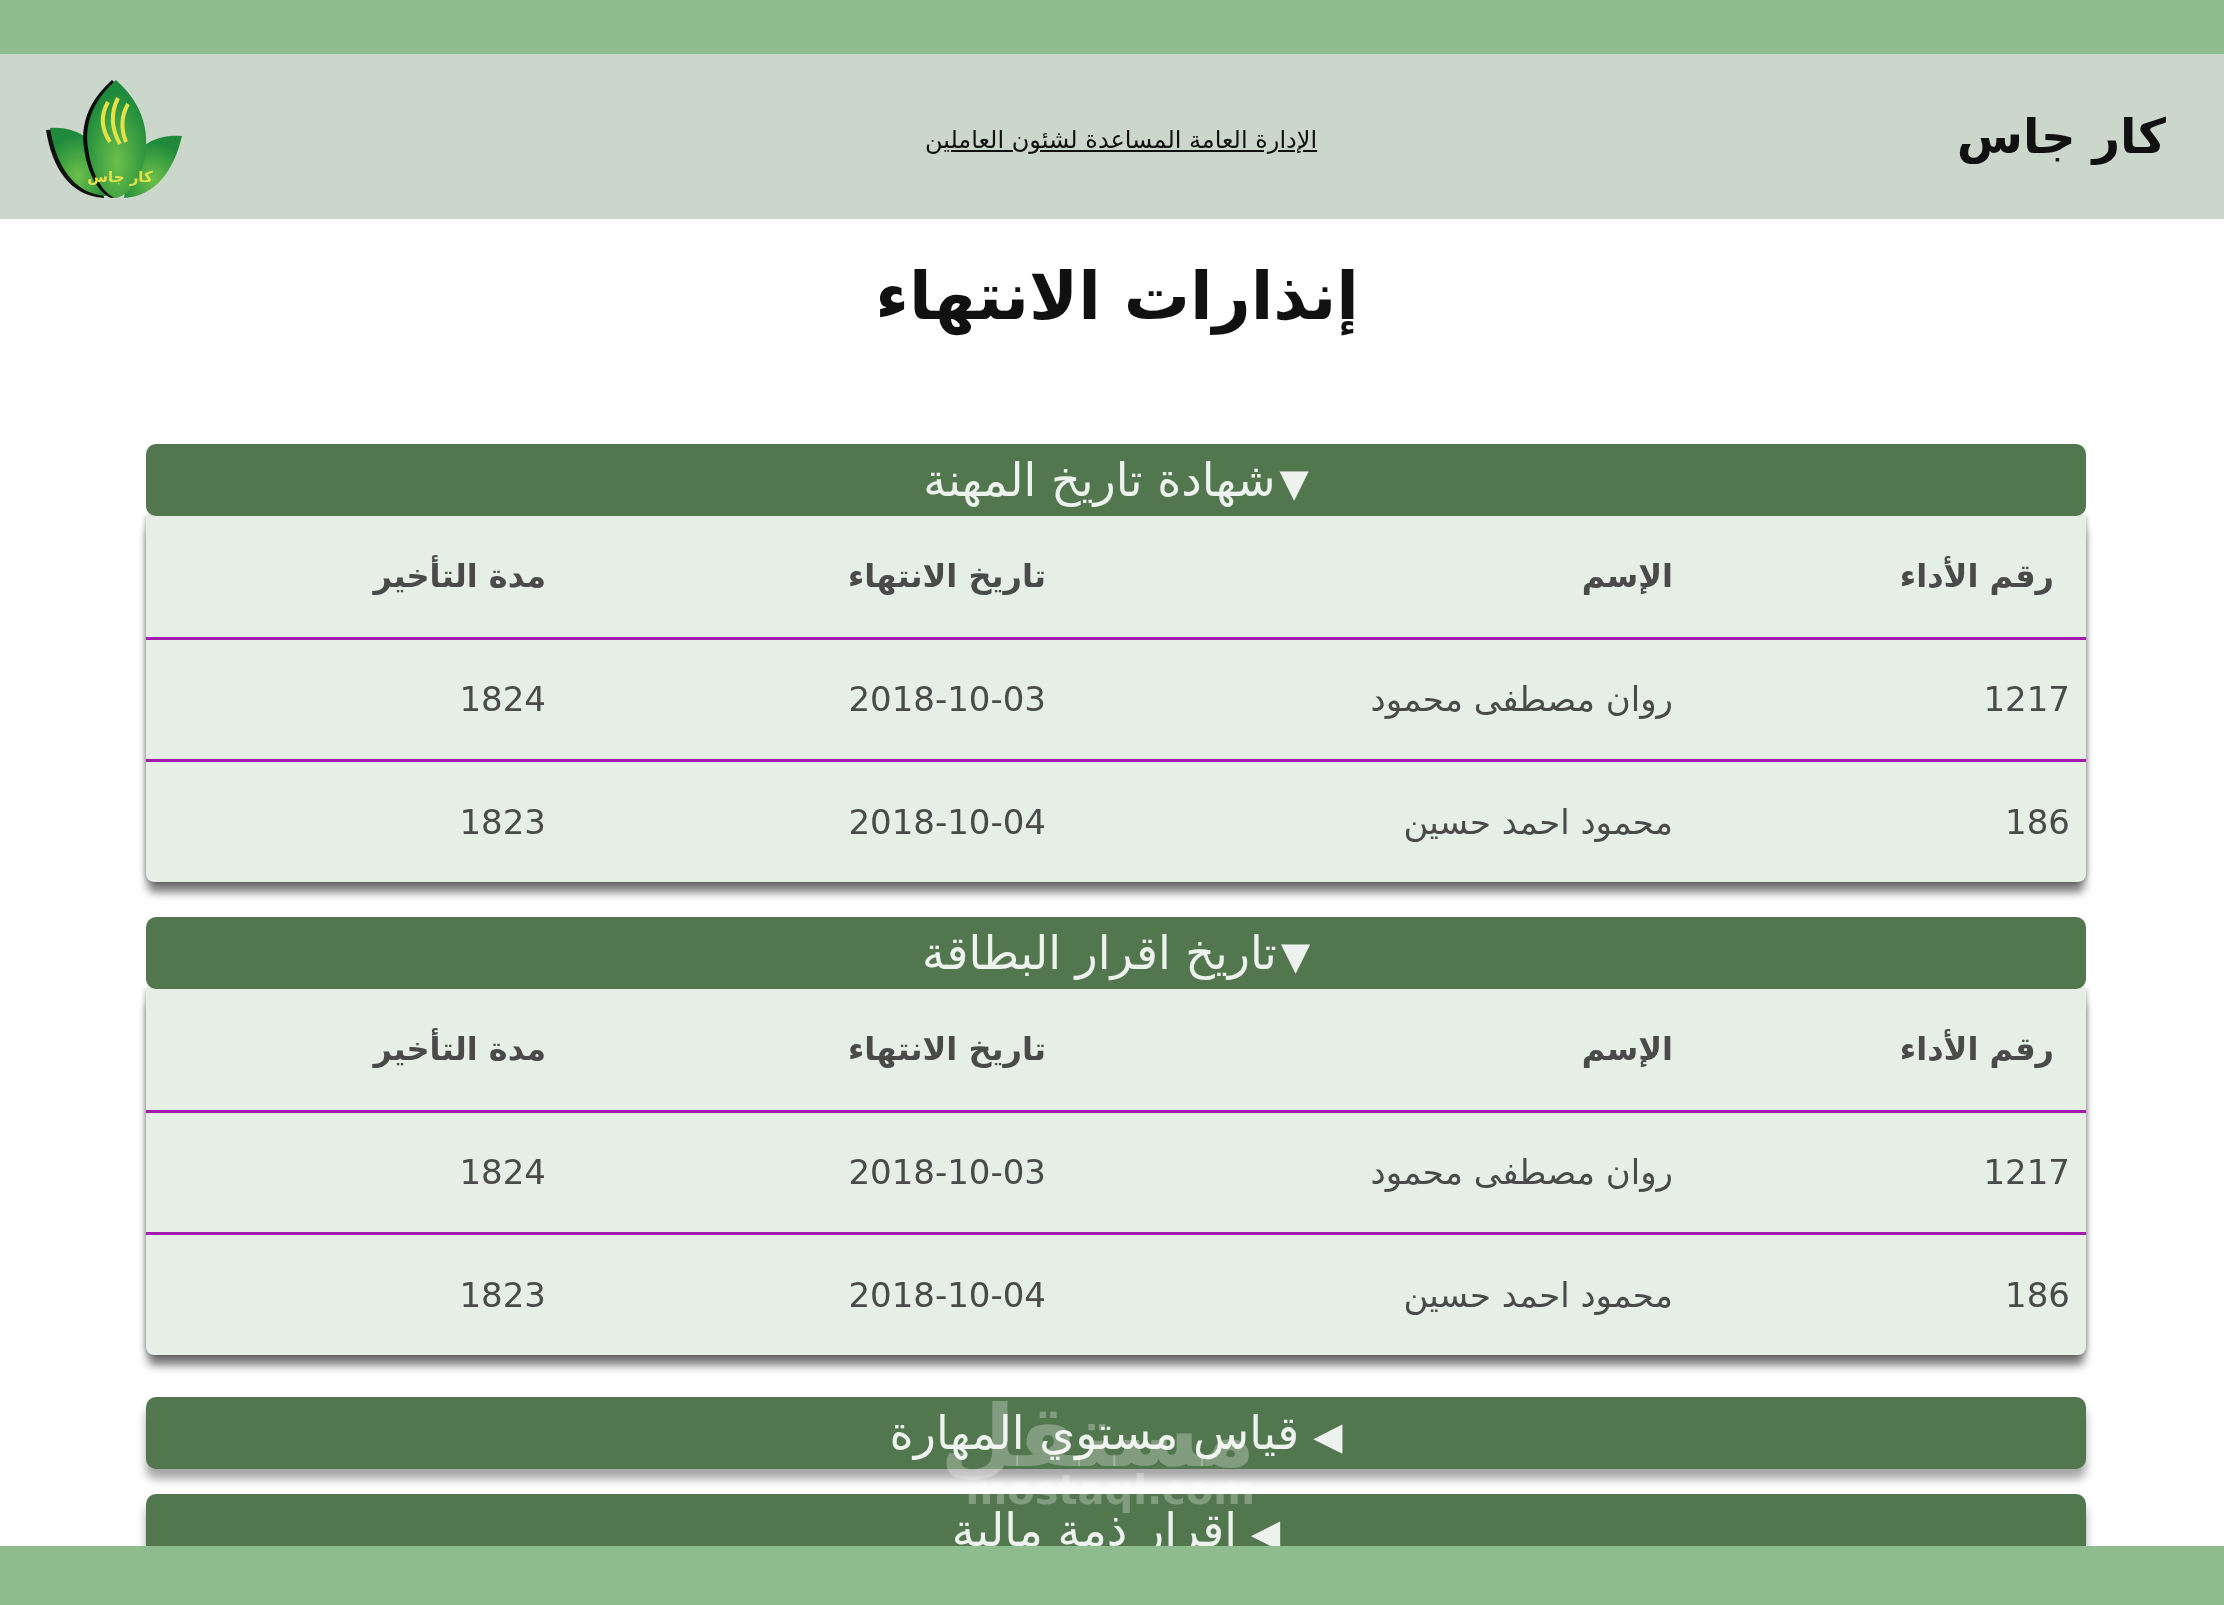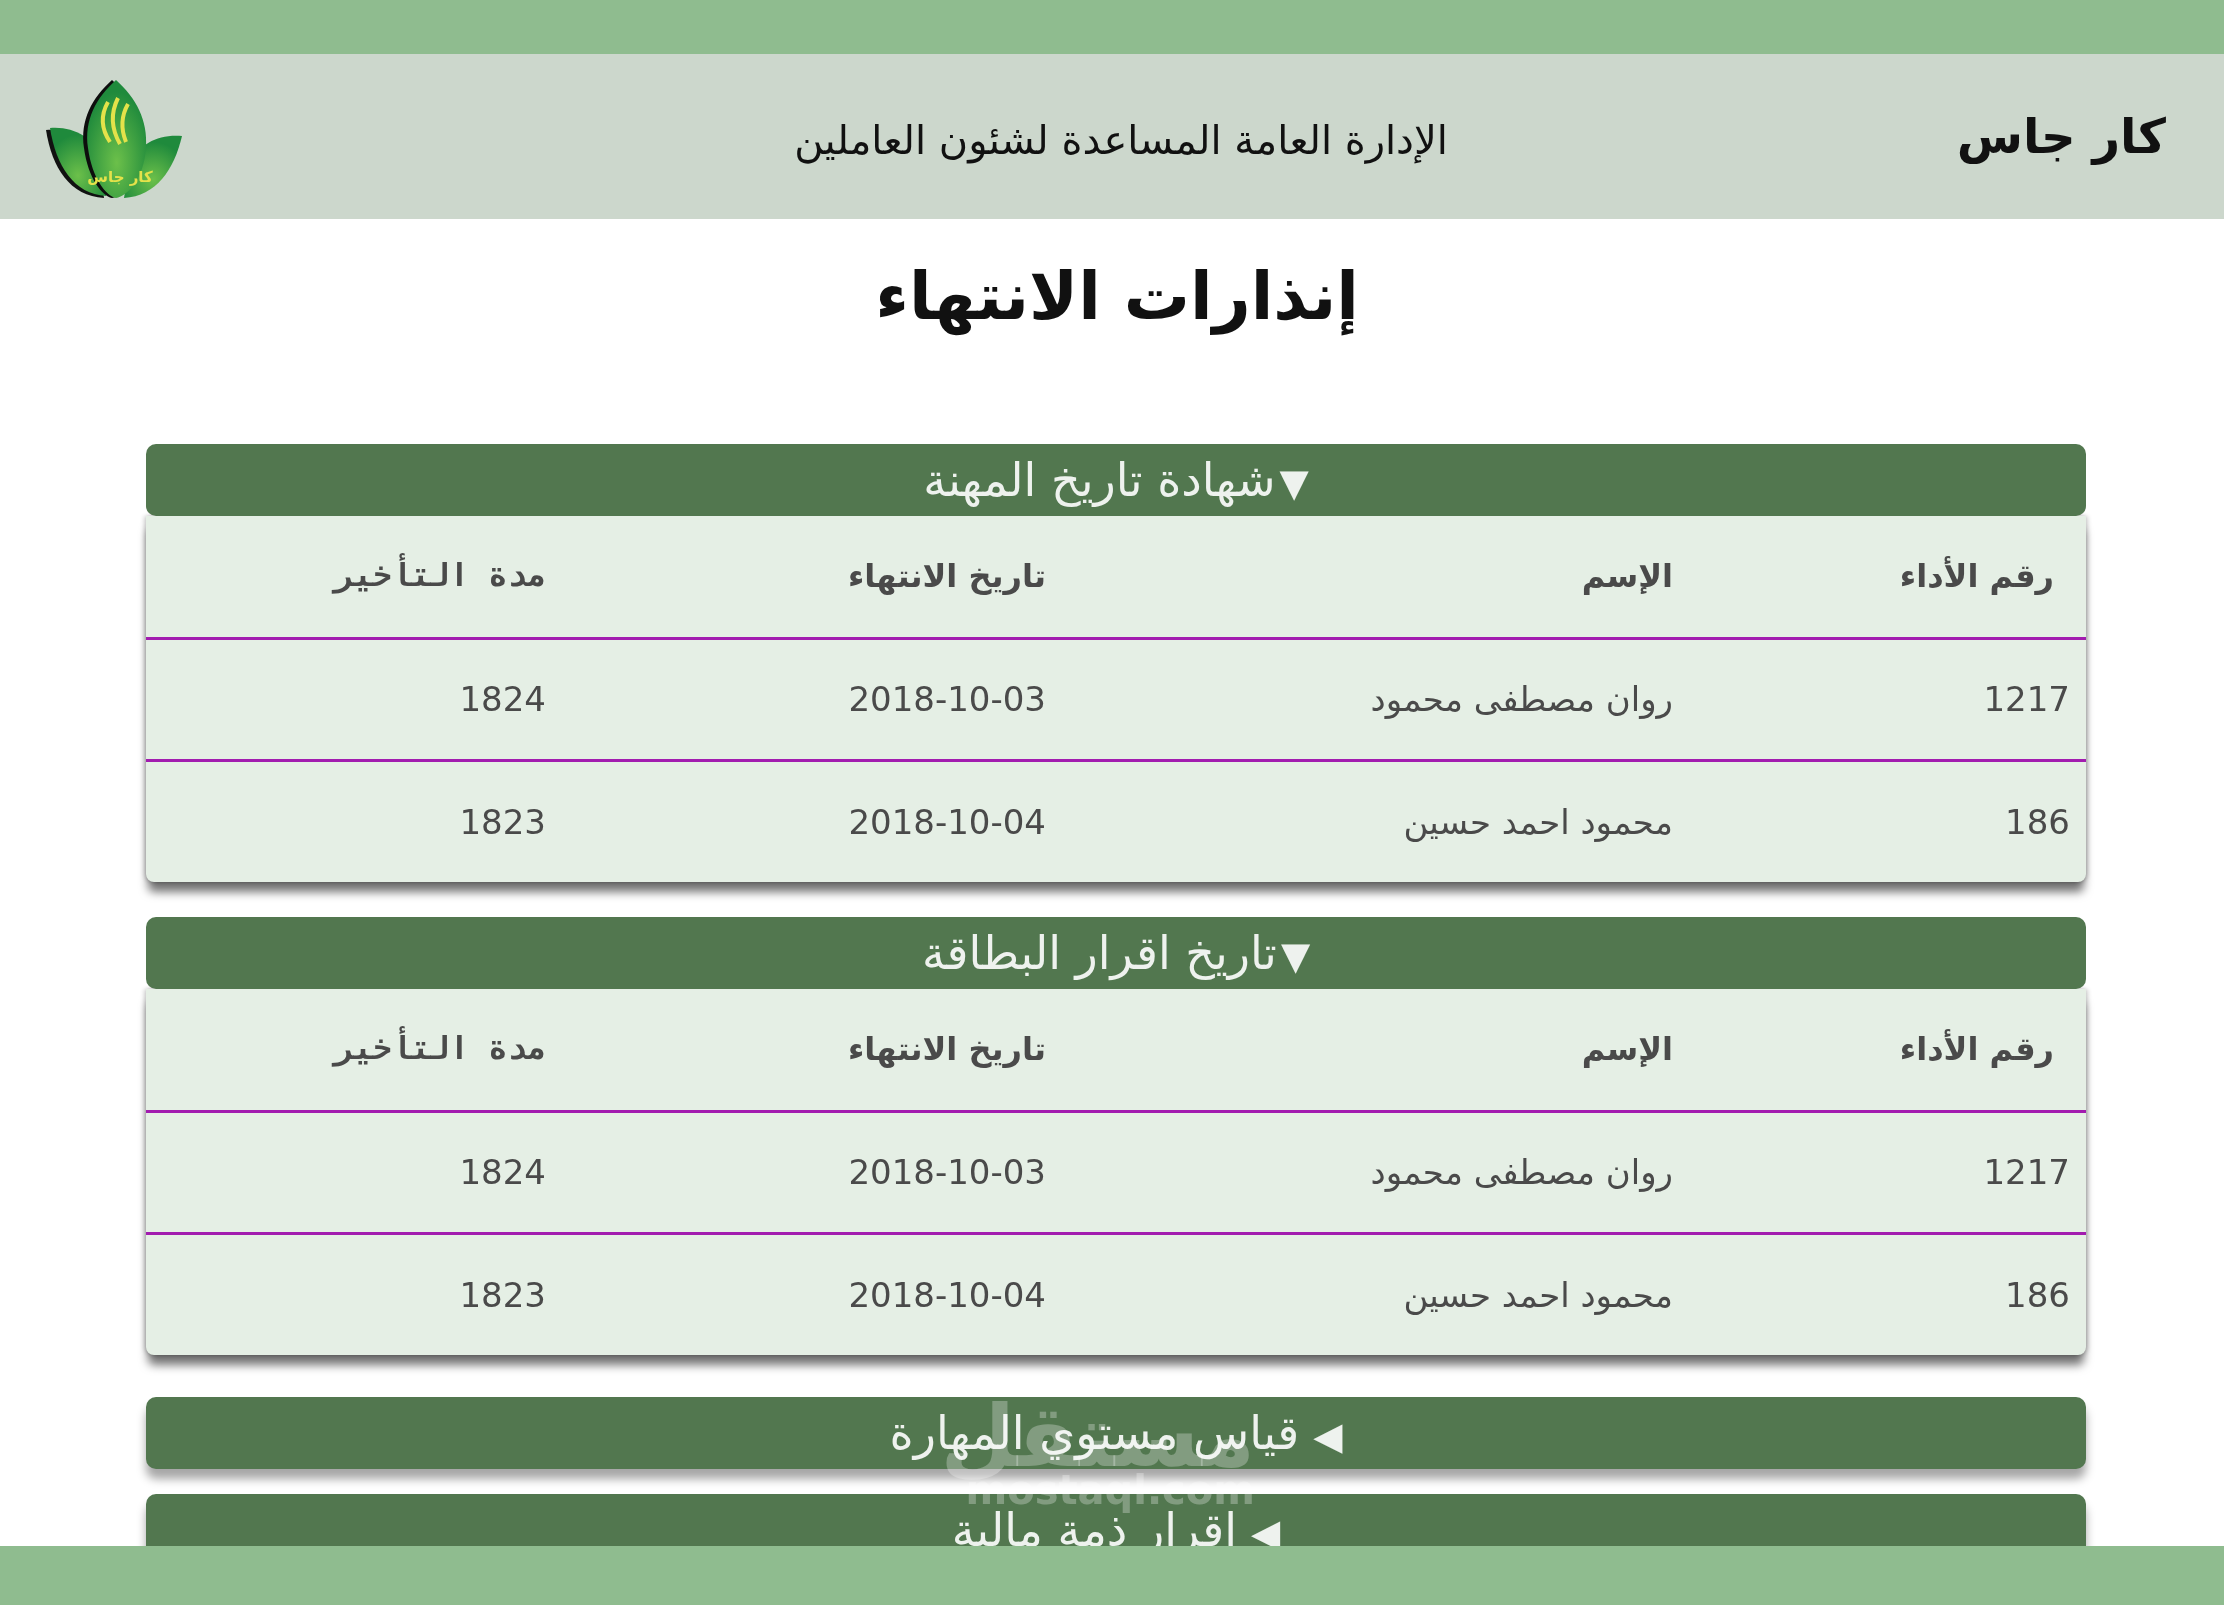--- a/index.html
+++ b/index.html
@@ -2,21 +2,21 @@
 <html><head>
 <meta charset="utf-8">
 <style>
   * { box-sizing: border-box; margin: 0; padding: 0; }
   html, body { width: 2224px; height: 1605px; overflow: hidden; background: #ffffff; }
   body { font-family: "DejaVu Sans", sans-serif; position: relative; direction: rtl; }
 
   .top-band { position: absolute; left: 0; top: 0; width: 2224px; height: 54px; background: #8fbc8f; }
   .header { position: absolute; left: 0; top: 54px; width: 2224px; height: 165px; background: #ccd7cc; }
   .brand-name { position: absolute; right: 58px; top: 52px; font-size: 48px; font-weight: bold; color: #111; line-height: 60px; }
-  .header-title { position: absolute; left: 0; right: 0; top: 58px; text-align: center; font-size: 40px; color: #111; line-height: 56px; padding-left: 18px; }
+  .header-title { position: absolute; left: 0; right: 0; top: 58px; text-align: center; font-size: 24px; color: #111; line-height: 56px; padding-left: 18px; text-decoration: underline; }
   .logo { position: absolute; left: 40px; top: 24px; width: 145px; height: 124px; }
 
   .page-title { position: absolute; left: 0; right: 0; top: 252px; text-align: center; font-size: 66px; color: #111; line-height: 90px; padding-left: 10px; }
 
   .section { position: absolute; left: 146px; width: 1940px; }
   .section-header {
     height: 72px; background: #52774f; border-radius: 10px; color: #eef2ee;
     font-size: 46px; line-height: 72px; text-align: center; cursor: pointer;
     box-shadow: 0 10px 10px rgba(0,0,0,0.35);
     position: relative; z-index: 2;
@@ -29,21 +29,21 @@
     box-shadow: 0 12px 10px -2px rgba(0,0,0,0.55), 2px 0 4px rgba(0,0,0,0.18), -2px 0 4px rgba(0,0,0,0.18);
     position: relative; z-index: 1;
   }
   table { width: 100%; border-collapse: collapse; direction: rtl; }
   th, td { text-align: right; color: #4a4a4a; font-size: 34px; height: 122px; vertical-align: middle; }
   th { font-weight: bold; font-size: 32px; }
   tr + tr td, tbody tr td { border-top: 3px solid #a21caf; }
   .c1 { width: 355px; padding-right: 16px; }
   .c2 { width: 685px; }
   .c3 { width: 500px; }
-  .c4 { padding-right: 0; font-family: Liberation Mono, monospace; }
+  .c4 { padding-right: 0; }
   td.num, td.date { font-family: "DejaVu Sans", sans-serif; }
 
   .footer-band { position: absolute; left: 0; top: 1546px; width: 2224px; height: 59px; background: #8fbc8f; z-index: 5; }
 
   .watermark { position: absolute; left: 975px; top: 1394px; width: 280px; z-index: 6; pointer-events: none; color: rgba(255,255,255,0.28); }
   .watermark .wm-ar { font-size: 86px; font-weight: bold; line-height: 84px; }
   .watermark .wm-en { font-size: 40px; font-weight: bold; line-height: 40px; margin-top: -8px; }
 </style>
 </head>
 <body>

